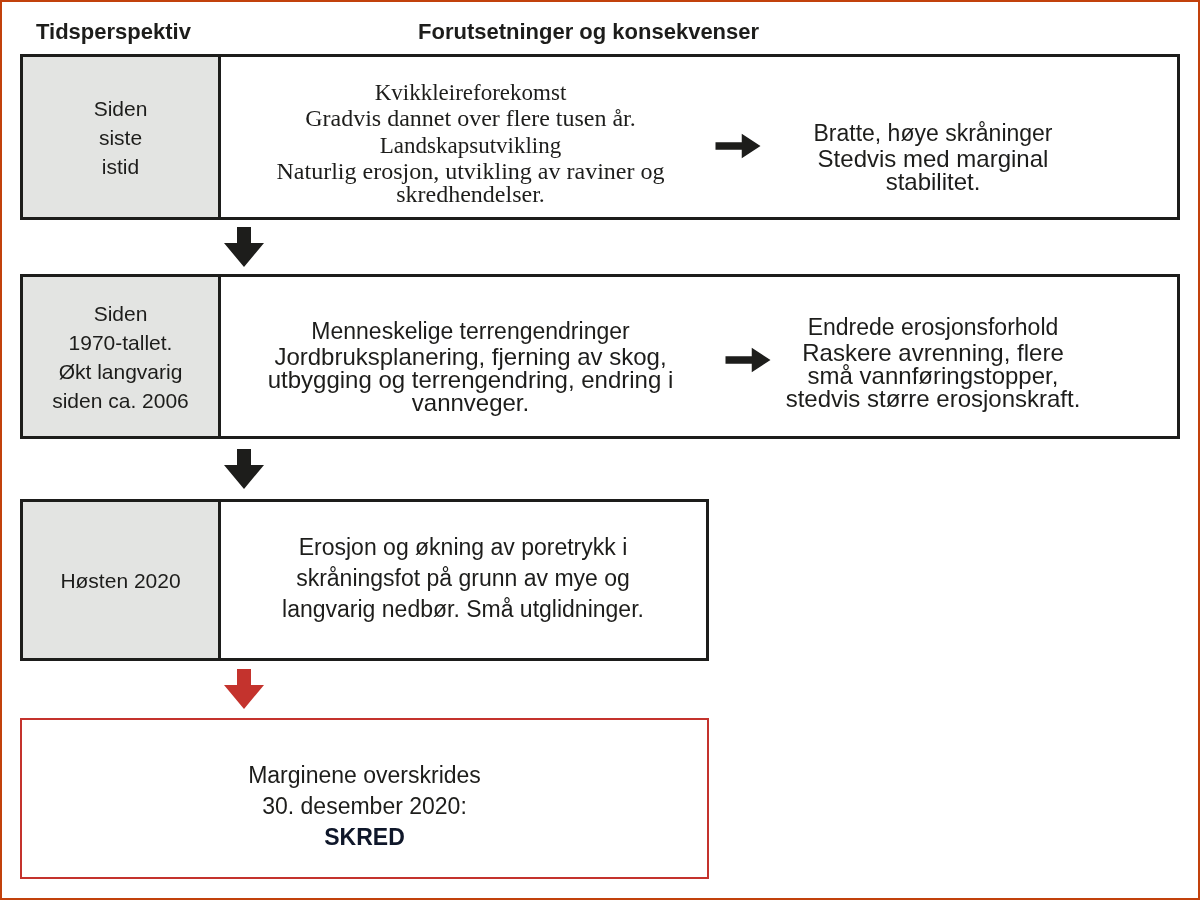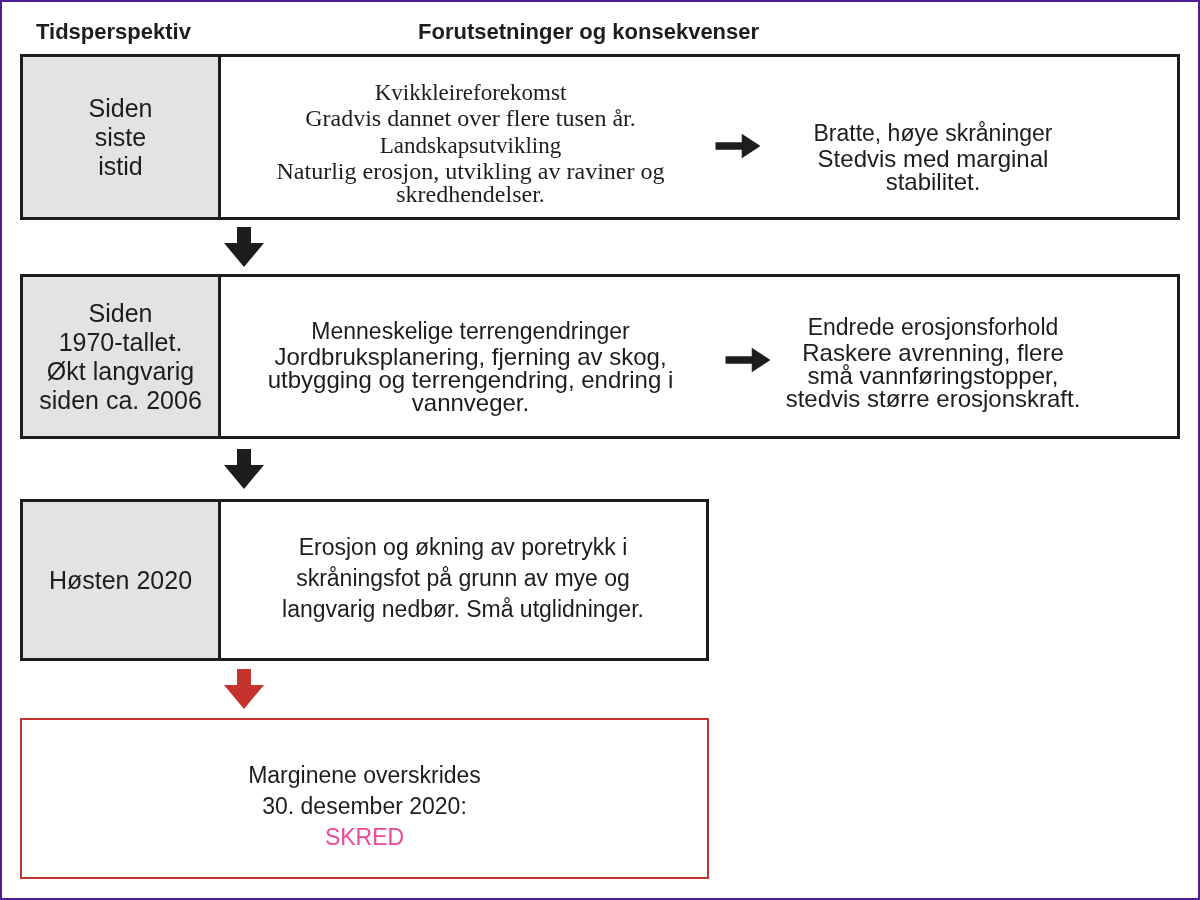--- a/index.html
+++ b/index.html
@@ -1,21 +1,21 @@
 <!DOCTYPE html>
 <html lang="no"><head>
 <meta charset="utf-8">
 <title>Tidsperspektiv – Forutsetninger og konsekvenser</title>
 <style>
   html,body{margin:0;padding:0;background:#ffffff;}
   .canvas{
     position:relative;
     width:1200px;height:900px;
     background:#ffffff;
-    border:2px solid #4c1d95;
+    border:2px solid #c2410c;
     box-sizing:border-box;
     font-family:"Liberation Sans", sans-serif;
     color:#1d1d1b;
     overflow:hidden;
   }
   .hdr{
     position:absolute;top:17px;
     font-size:22px;font-weight:bold;
     white-space:nowrap;
   }
@@ -35,39 +35,39 @@
     position:absolute;left:18px;top:716px;width:689px;height:161px;
     border:2px solid #c4332d;background:#ffffff;box-sizing:border-box;
   }
 
   .timecell{
     position:absolute;left:0;top:0;bottom:0;width:198px;
     background:#e3e4e2;
     border-right:3px solid #1d1d1b;
     box-sizing:border-box;
     display:flex;flex-direction:column;justify-content:center;align-items:center;
-    font-size:25px;line-height:29px;text-align:center;
+    font-size:21px;line-height:29px;text-align:center;
   }
 
   .tblock{position:absolute;text-align:center;}
   .t{font-size:23px;line-height:28px;}
   .s{font-size:24px;line-height:23px;}
   .gap{margin-top:2px;}
 
   .r1-main{left:195px;top:22px;width:505px;font-family:Liberation Serif, serif;}
   .r1-res{left:745px;top:62px;width:330px;}
   .r2-main{left:195px;top:40px;width:505px;}
   .r2-main .s{max-width:460px;margin:0 auto;}
   .r2-res{left:748px;top:36px;width:324px;}
   .r2-res .s{max-width:312px;margin:0 auto;}
   .r3-text{left:205px;top:30px;width:470px;font-size:23px;line-height:31px;}
   .r3-text .inner{max-width:400px;margin:0 auto;}
 
   .final-text{position:absolute;left:0;top:40px;width:100%;text-align:center;font-size:23px;line-height:31px;}
-  .skred{color:#ec4899;font-weight:normal;}
+  .skred{color:#0f172a;font-weight:bold;}
 
   .arrow-down{position:absolute;left:220px;width:44px;height:40px;}
   .ad1{top:225px;}
   .ad2{top:447px;}
   .ad3{top:667px;}
   .arrow-right{position:absolute;width:50px;height:30px;}
   .ar1{left:690px;top:74px;}
   .ar2{left:700px;top:68px;}
 </style>
 </head>

